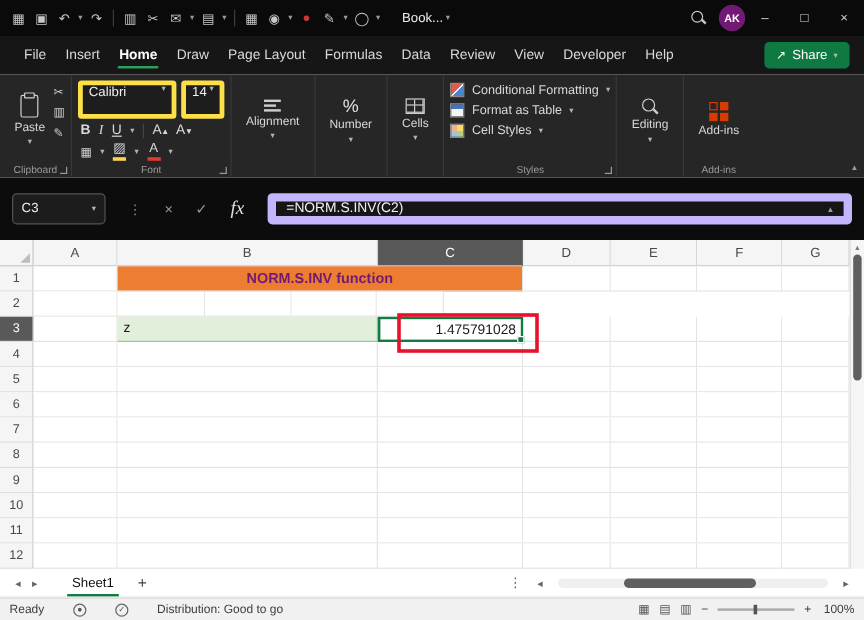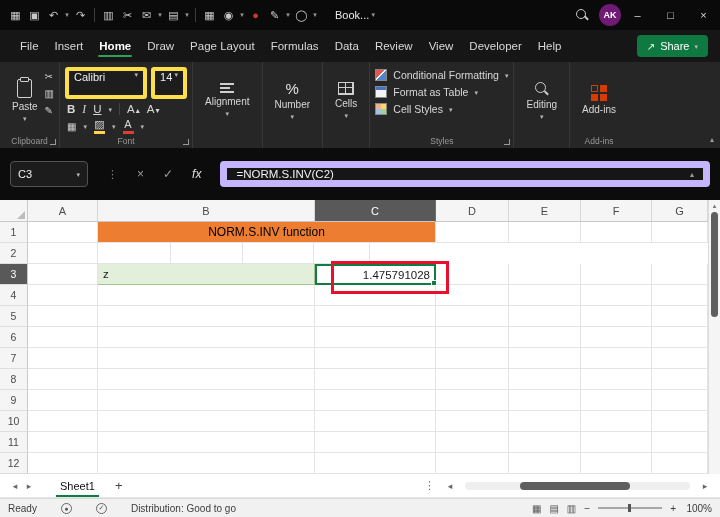--- a/index.html
+++ b/index.html
@@ -71,39 +71,39 @@
   .addins-icon{width:16px;height:16px;display:grid;grid-template-columns:1fr 1fr;grid-template-rows:1fr 1fr;gap:2px}
   .addins-icon i{background:#d83b01}
   .addins-icon i:first-child{background:transparent;border:1.5px solid #d83b01}
   .ribbon-collapse{position:absolute;right:6px;bottom:4px;font-size:8px;color:#999}
 
   
   .formulabar{height:52px;background:#0c0c0c;display:flex;align-items:center;padding:0 10px;gap:19px;flex:0 0 52px}
   .namebox{width:78px;height:26px;background:#1c1c1c;border:1px solid #525252;border-radius:4px;display:flex;align-items:center;justify-content:space-between;padding:0 7px;color:#f0f0f0;font-size:11px}
   .fb-dots{color:#8a8a8a;font-size:11px}
   .fb-x,.fb-check{color:#9a9a9a;font-size:12px}
-  .fb-fx{color:#e0e0e0;font-size:12px;font-style:italic;font-family:Liberation Sans, sans-serif}
+  .fb-fx{color:#e0e0e0;font-size:16px;font-style:italic;font-family:Liberation Serif, serif}
   .formula-input{flex:1;height:26px;background:#161616;border:7px solid #c4b5fd;border-radius:4px;display:flex;align-items:center;padding:0 9px;color:#f2f2f2;font-size:11.5px}
   .fb-collapse{margin-left:auto;color:#9a9a9a;font-size:8px}
 
   
   .grid-area{height:274px;display:flex;background:#fff;flex:0 0 274px}
   .grid-main{position:relative;width:708px;display:flex;flex-direction:column}
   .col-headers{display:flex;height:22px;flex:0 0 22px}
   .hcell{background:#f5f5f5;border-right:1px solid #d6d6d6;border-bottom:1px solid #c9c9c9;display:flex;align-items:center;justify-content:center;font-size:11px;color:#4a4a4a}
   .corner{width:28px;position:relative;background:#f5f5f5;border-right:1px solid #c9c9c9;border-bottom:1px solid #c9c9c9}
   .corner::after{content:"";position:absolute;right:2px;bottom:2px;border-left:8px solid transparent;border-bottom:8px solid #bdbdbd}
   .hcell.sel{background:#595959;color:#fff;border-right:1px solid #6e6e6e}
   .grid-row{display:flex;height:21px;flex:0 0 21px}
   .rh{width:28px;background:#f5f5f5;border-right:1px solid #c9c9c9;border-bottom:1px solid #dedede;display:flex;align-items:center;justify-content:center;font-size:10.5px;color:#4a4a4a}
   .rh.sel{background:#595959;color:#fff}
   .cell{border-right:1px solid #e4e4e4;border-bottom:1px solid #e4e4e4;display:flex;align-items:center;padding:0 5px;font-size:11.5px;color:#1a1a1a;background:#fff}
   .cell.num{justify-content:flex-end}
   .wA{width:70px}.wB{width:217px}.wC{width:121px}.wD{width:73px}.wE{width:72px}.wF{width:71px}.wG{width:56px}.wBC{width:338px}
-  .title-cell{background:#ed7d31;color:#000000;font-weight:normal;justify-content:center;font-size:12px}
+  .title-cell{background:#ed7d31;color:#701a75;font-weight:bold;justify-content:center;font-size:12px}
   .green{background:#e2efda;border-right:1px solid #a5c590;border-bottom:1px solid #a5c590}
   .selcell{position:relative;border:2px solid #107c41;padding:0 4px}
   .fill-handle{position:absolute;right:-3px;bottom:-3px;width:6px;height:6px;background:#107c41;border:1px solid #fff;z-index:2}
   .red-box{position:absolute;left:331px;top:61px;width:118px;height:33px;border:3px solid #e8112d;pointer-events:none;z-index:5}
   .v-scroll{width:12px;background:#f5f5f5;border-left:1px solid #dcdcdc;display:flex;flex-direction:column;align-items:center;padding-top:2px;gap:2px}
   .v-arrow{font-size:7px;color:#777}
   .v-thumb{width:7px;height:105px;background:#5f5f5f;border-radius:4px}
 
   
   .sheetbar{height:24px;background:#fff;display:flex;align-items:center;padding:0 8px;font-size:11px;color:#555;border-bottom:1px solid #e6e6e6;flex:0 0 24px}

